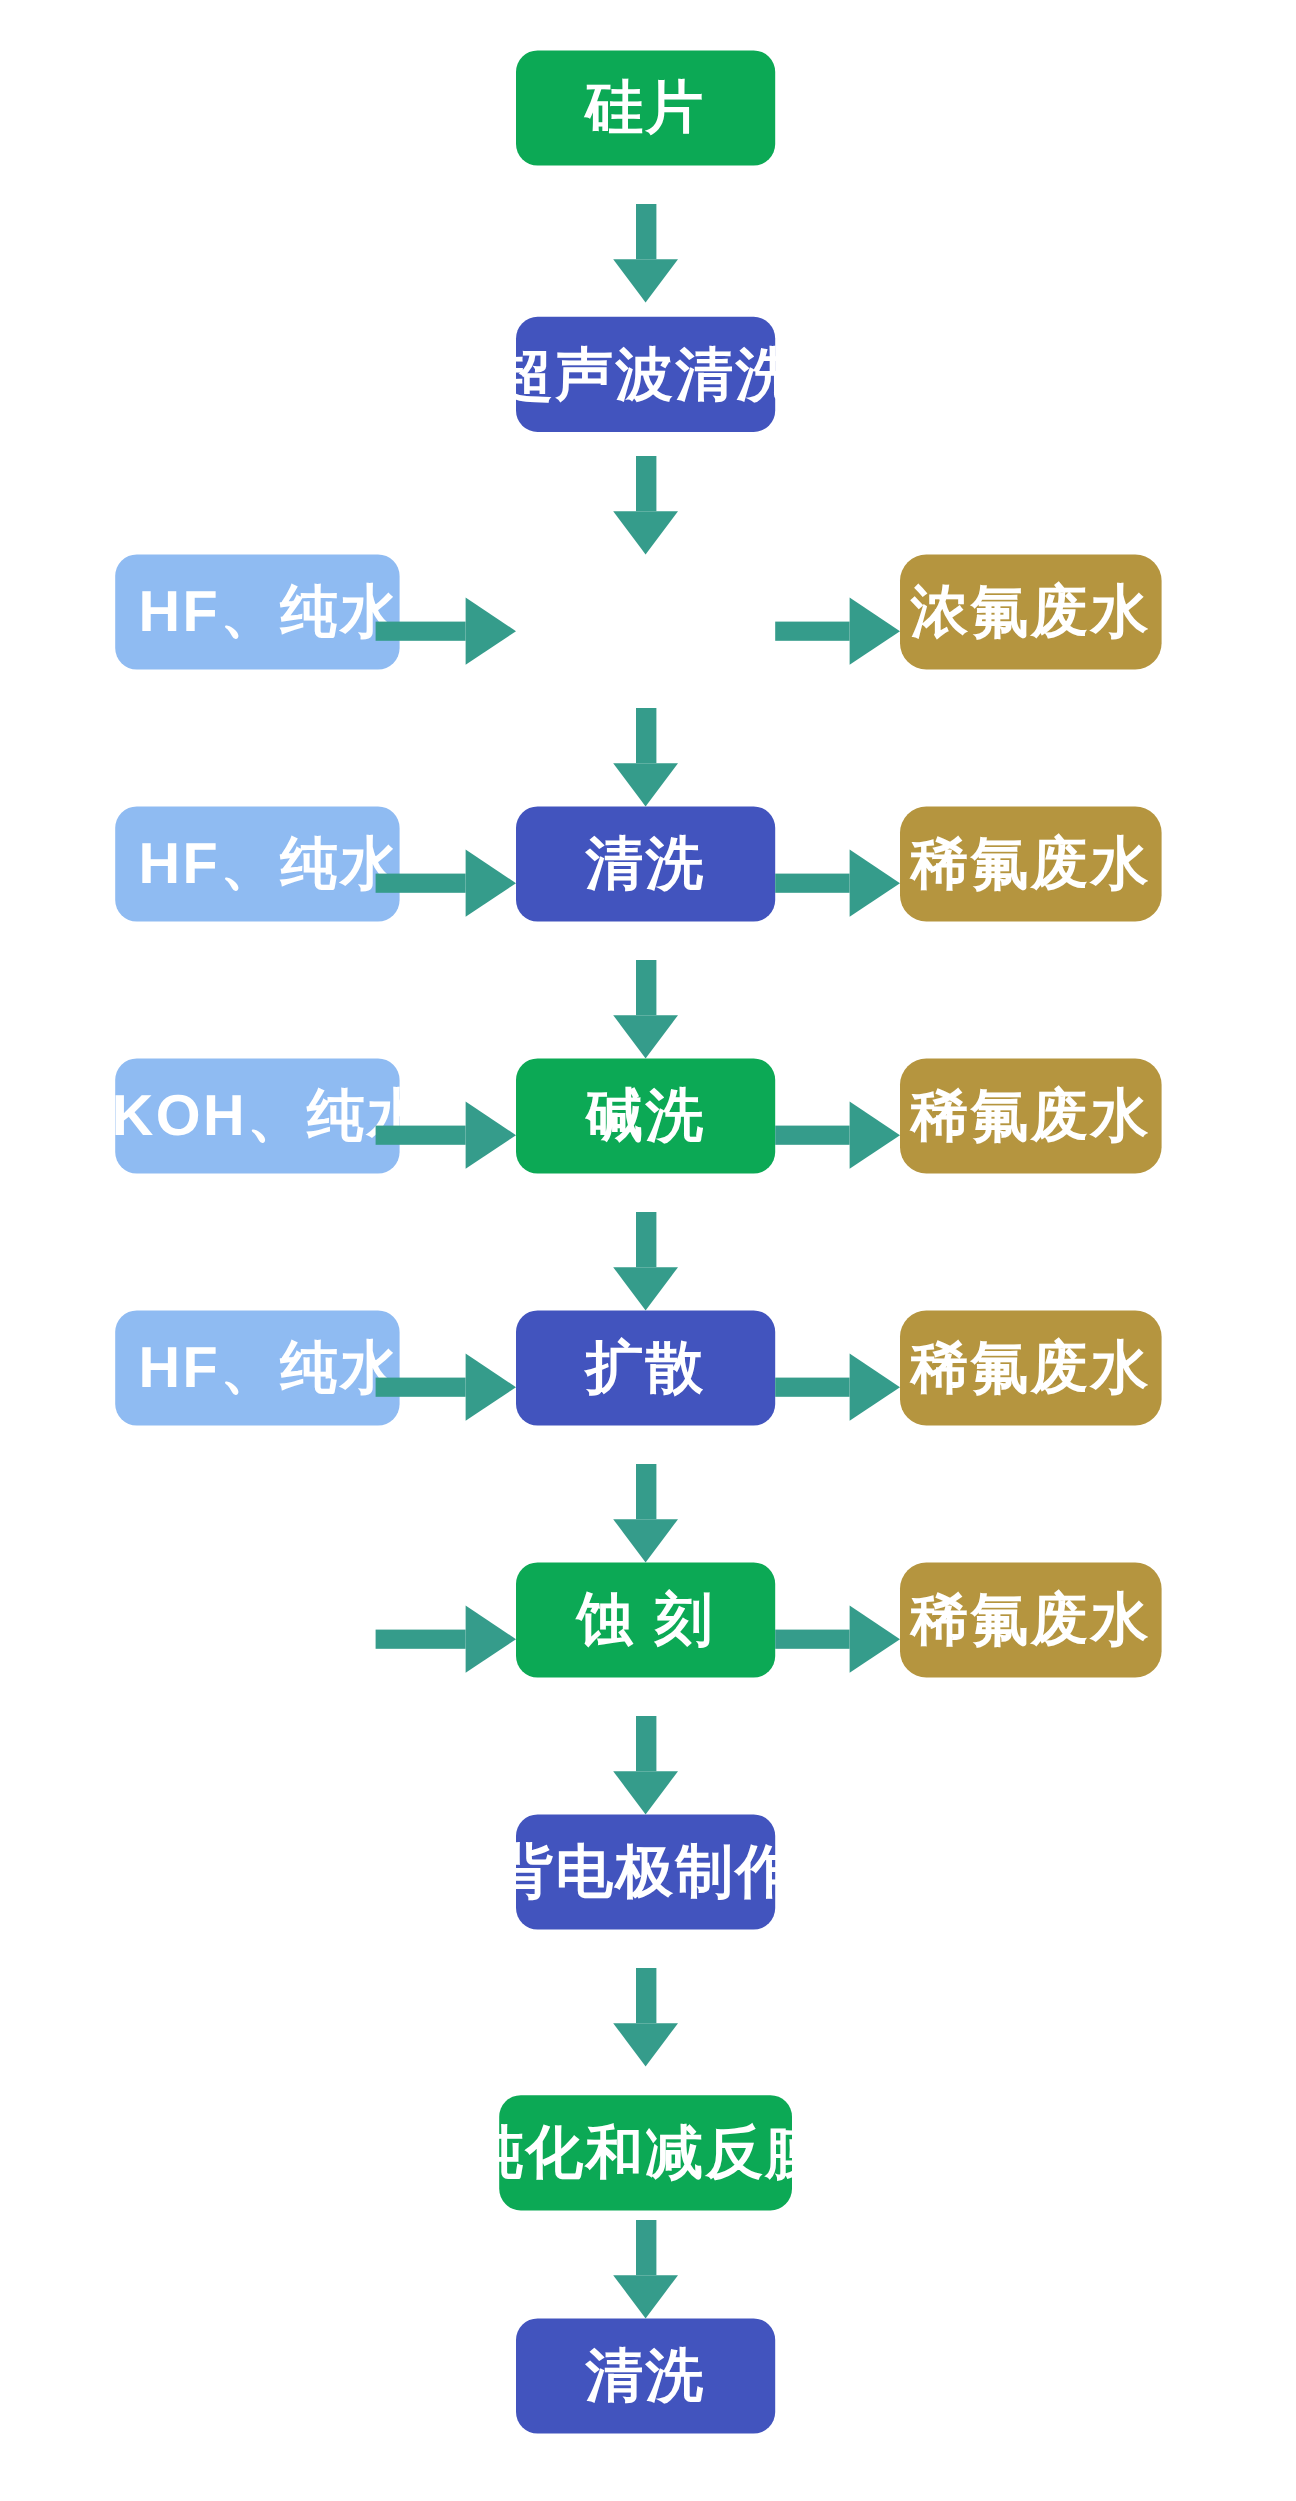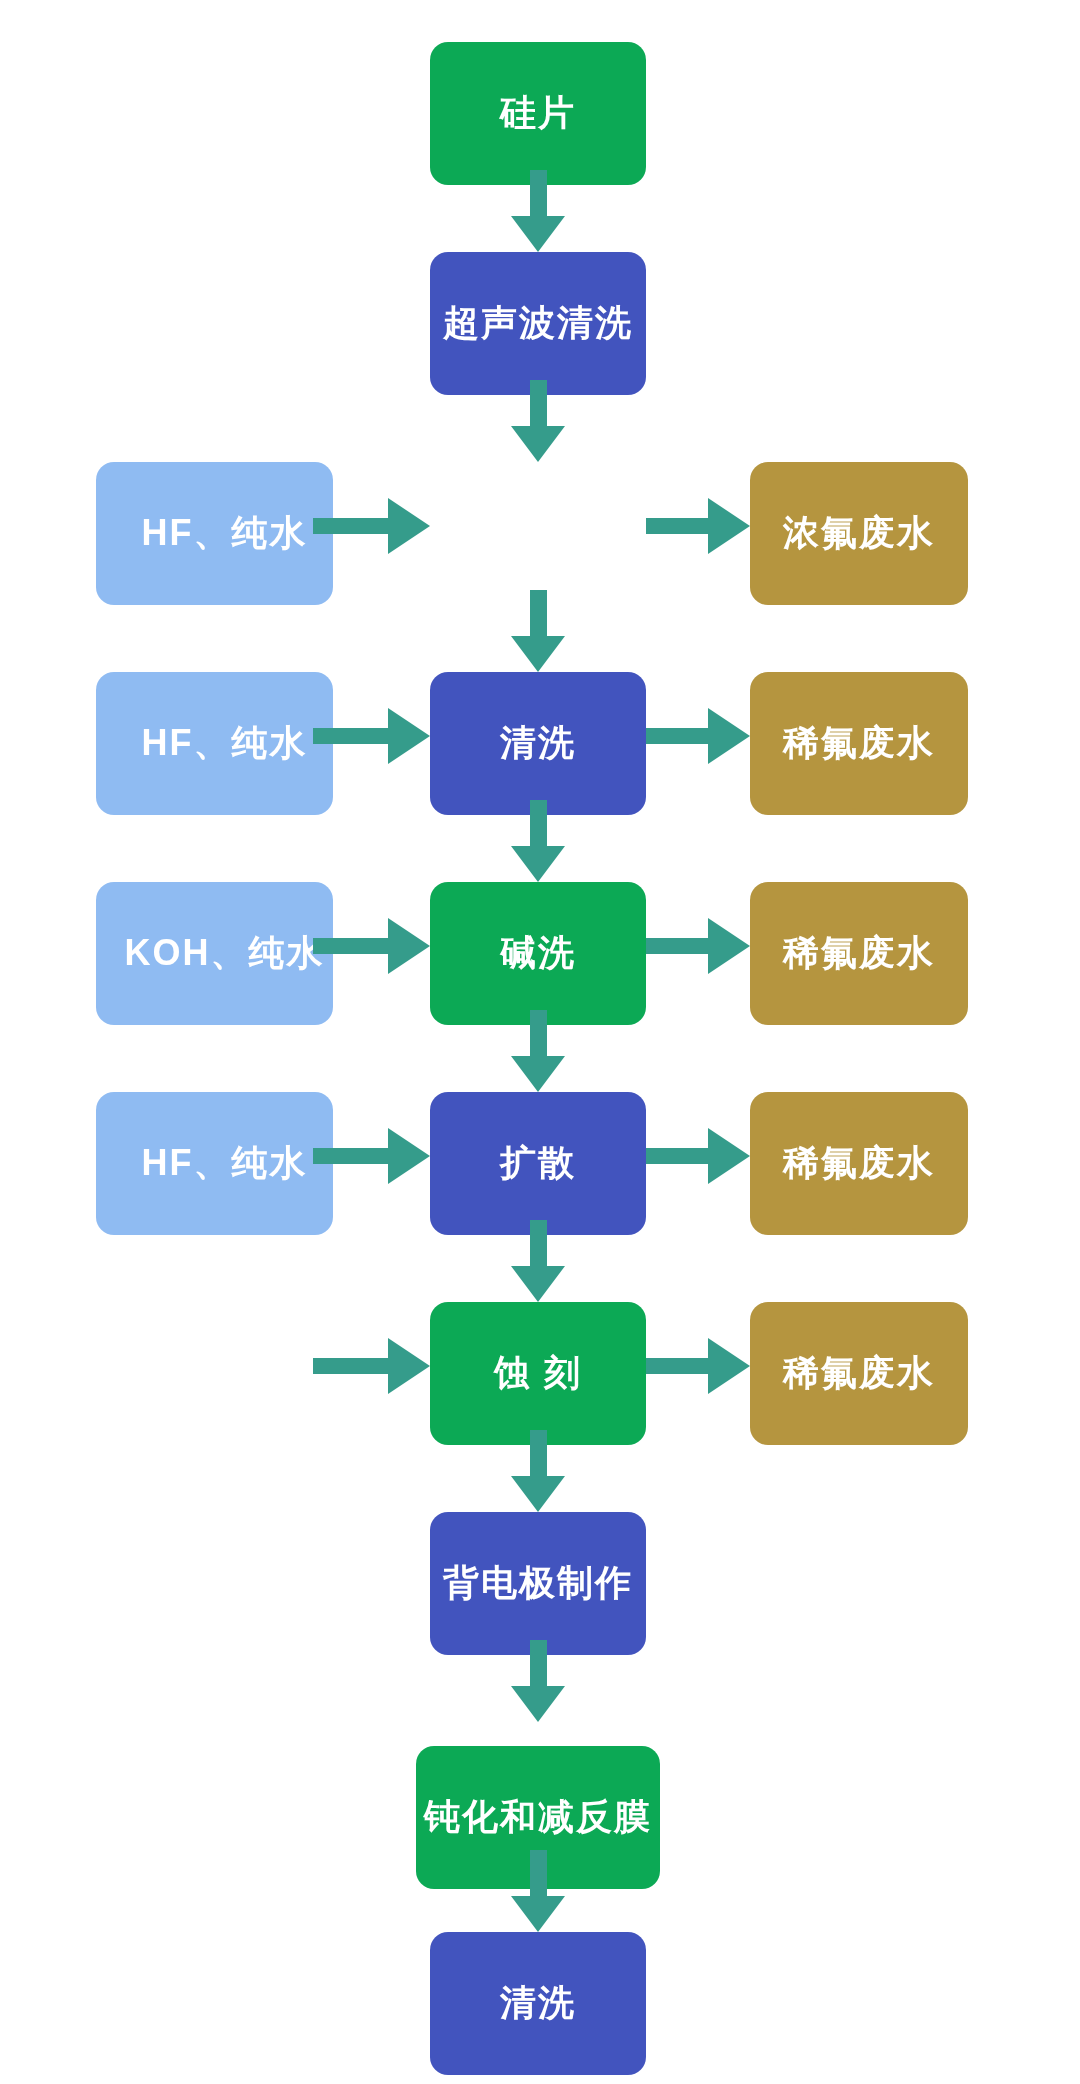--- a/index.html
+++ b/index.html
@@ -6,37 +6,37 @@
   body{font-family:"Liberation Sans","DejaVu Sans",sans-serif;}
   .canvas{
     position:relative;
     width:1080px;height:2084px;
     background:var(--background,#fff);
     overflow:hidden;
   }
   
   .node{
     position:absolute;
-    height:143px;
+    height:96px;
     border-radius:18px;
     display:flex;align-items:center;justify-content:center;
     color:var(--node-text,#fff);
-    font-size:36px;font-weight:bold;
+    font-size:48px;font-weight:bold;
     letter-spacing:2px;
     white-space:nowrap;
   }
   .green{background:var(--process-green,#0CA955);}
   .blue{background:var(--process-blue,#4254BE);}
   .lightblue{background:var(--input-light-blue,#8FBBF2);padding-left:20px;}
-  .gold{background:var(--waste-gold,#B5953F);}
+  .gold{background:var(--waste-gold,#B5953F);border-radius:22px;}
   .col-left{left:96px;width:217px;}
   .col-center{left:430px;width:216px;}
   .col-right{left:750px;width:218px;}
   .col-wide{left:416px;width:244px;margin-top:24px;}
-  .r1{top:42px;}  .r2{top:252px;} .r3{top:462px;} .r4{top:672px;} .r5{top:882px;}
+  .r1{top:42px;}  .r2{top:264px;} .r3{top:462px;} .r4{top:672px;} .r5{top:882px;}
   .r6{top:1092px;}.r7{top:1302px;}.r8{top:1512px;font-family:Liberation Mono, monospace;}.r9{top:1722px;}.r10{top:1932px;}
   
   .varrow{
     position:absolute;left:511px;width:54px;height:82px;
     display:flex;flex-direction:column;align-items:center;
   }
   .vstem{width:17px;flex:1;background:var(--arrow-teal,#359C8B);}
   .vhead{width:0;height:0;
     border-left:27px solid transparent;
     border-right:27px solid transparent;

